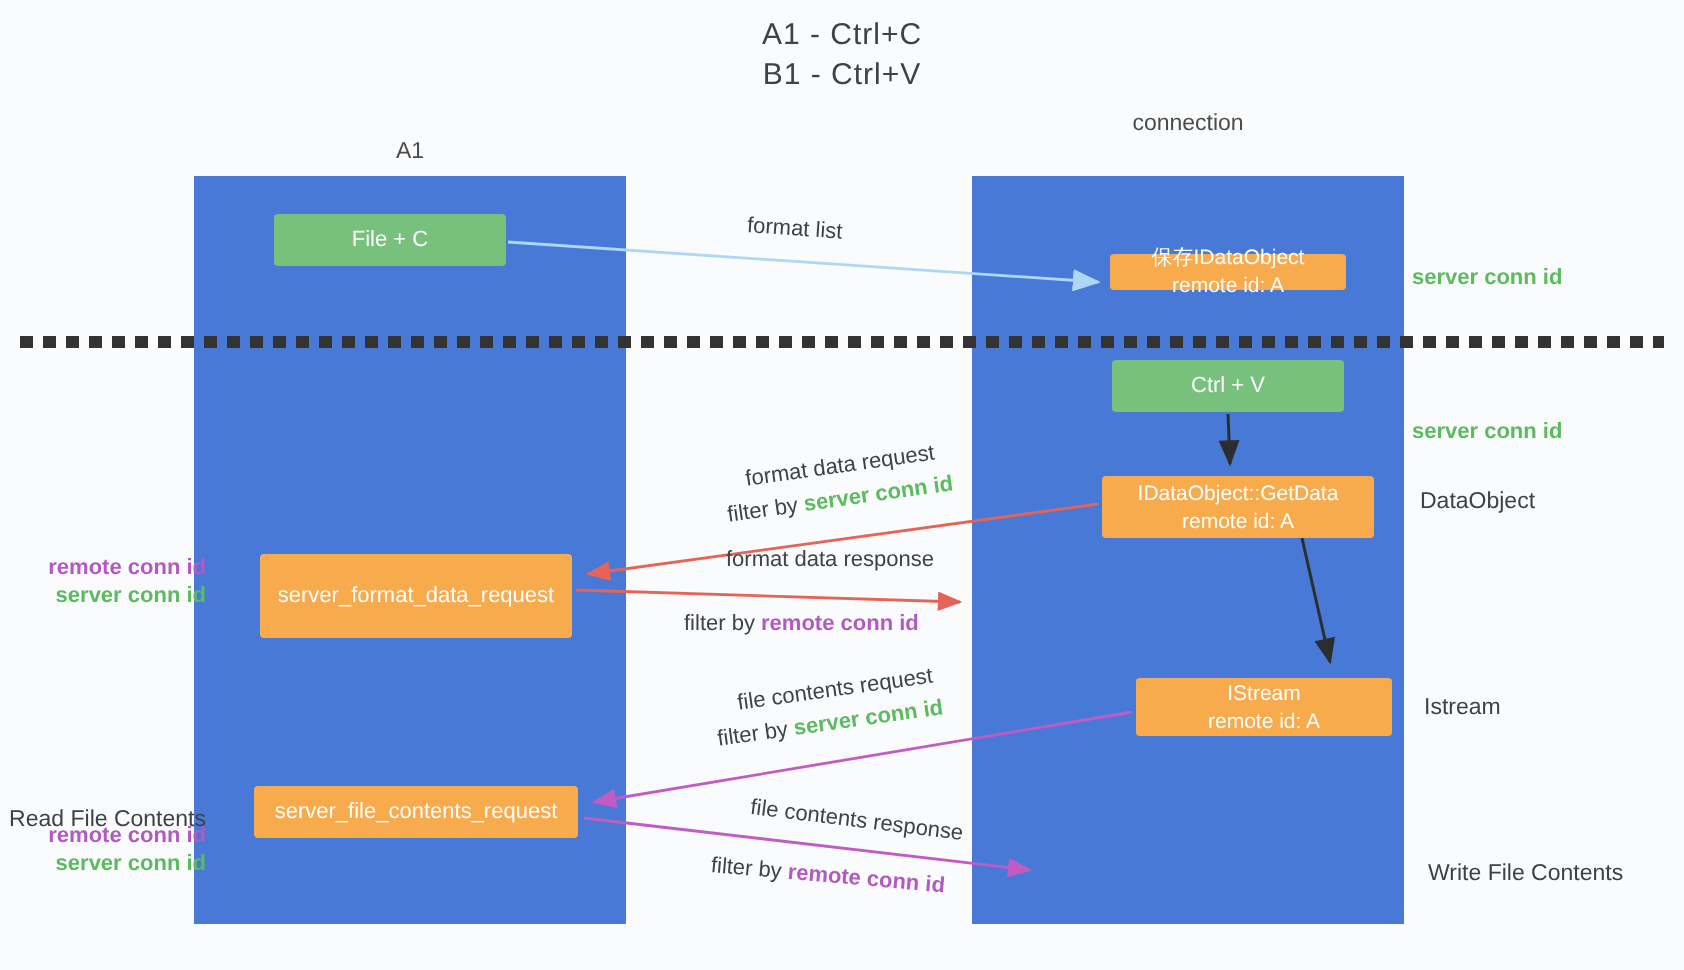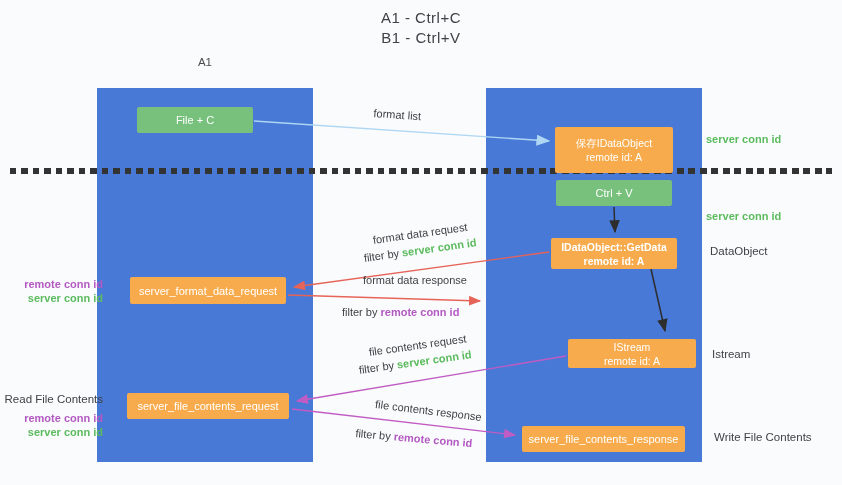--- a/index.html
+++ b/index.html
@@ -42,24 +42,25 @@
 </head>
 <body>
 
 <div class="stage">
 
   <div class="page-title">
     <div>A1 - Ctrl+C</div>
     <div>B1 - Ctrl+V</div>
   </div>
 
-  <div class="lane-header" style="left:97px;">
+  <div class="lane-header" style="left:97px;margin-top:14px;">
     <div>A1</div>
   </div>
   <div class="lane-header" style="left:486px;">
+    <div>connection</div>
   </div>
 
   <div class="lane-col" style="left:97px;"></div>
   <div class="lane-col" style="left:486px;"></div>
 
   <div class="divider"></div>
 
   <svg class="arrows" width="842" height="485" viewBox="0 0 842 485">
     <defs>
       <marker id="mBlue" viewBox="0 0 10 8" refX="9" refY="4" markerWidth="10" markerHeight="8" orient="auto-start-reverse">
@@ -80,49 +81,46 @@
     <line class="ar-red" x1="549" y1="252" x2="294" y2="287" marker-end="url(#mRed)"></line>
     <line class="ar-red" x1="288" y1="295" x2="480" y2="301" marker-end="url(#mRed)"></line>
     <line class="ar-blk" x1="651" y1="269" x2="665" y2="331" marker-end="url(#mBlk)"></line>
     <line class="ar-mag" x1="566" y1="356" x2="297" y2="401" marker-end="url(#mMag)"></line>
     <line class="ar-mag" x1="292" y1="409" x2="515" y2="435" marker-end="url(#mMag)"></line>
   </svg>
 
   <div class="node green" style="left:137px;top:107px;width:116px;height:26px;">
     <div>File + C</div>
   </div>
-  <div class="node orange" style="left:130px;top:277px;width:156px;height:27px;">
+  <div class="node orange" style="left:130px;top:277px;width:156px;height:42px;">
     <div>server_format_data_request</div>
   </div>
   <div class="node orange" style="left:127px;top:393px;width:162px;height:26px;">
     <div>server_file_contents_request</div>
   </div>
 
-  <div class="node orange" style="left:555px;top:127px;width:118px;height:46px;">
+  <div class="node orange" style="left:555px;top:127px;width:118px;height:18px;">
     <div class="l2">保存IDataObject</div>
     <div class="l2">remote id: A</div>
   </div>
   <div class="node green" style="left:556px;top:180px;width:116px;height:26px;">
     <div>Ctrl + V</div>
   </div>
-  <div class="node orange" style="left:551px;top:238px;width:126px;height:31px;font-weight:bold;">
+  <div class="node orange" style="left:551px;top:238px;width:136px;height:31px;">
     <div class="l2">IDataObject::GetData</div>
     <div class="l2">remote id: A</div>
   </div>
   <div class="node orange" style="left:568px;top:339px;width:128px;height:29px;">
     <div class="l2">IStream</div>
     <div class="l2">remote id: A</div>
   </div>
-  <div class="node orange" style="left:522px;top:426px;width:163px;height:26px;">
-    <div>server_file_contents_response</div>
-  </div>
 
   <div class="lbl left-col p" style="top:278px;">remote conn id</div>
   <div class="lbl left-col g" style="top:292px;">server conn id</div>
-  <div class="lbl left-col right-col" style="top:393px;">Read File Contents</div>
+  <div class="lbl left-col right-col" style="top:404px;">Read File Contents</div>
   <div class="lbl left-col p" style="top:412px;">remote conn id</div>
   <div class="lbl left-col g" style="top:426px;">server conn id</div>
 
   <div class="lbl g" style="left:706px;top:133px;">server conn id</div>
   <div class="lbl g" style="left:706px;top:210px;">server conn id</div>
   <div class="lbl right-col" style="left:710px;top:245px;">DataObject</div>
   <div class="lbl right-col" style="left:712px;top:348px;">Istream</div>
   <div class="lbl right-col" style="left:714px;top:431px;">Write File Contents</div>
 
   <div class="lbl rot" style="left:374px;top:107px;transform:rotate(4deg);">format list</div>

